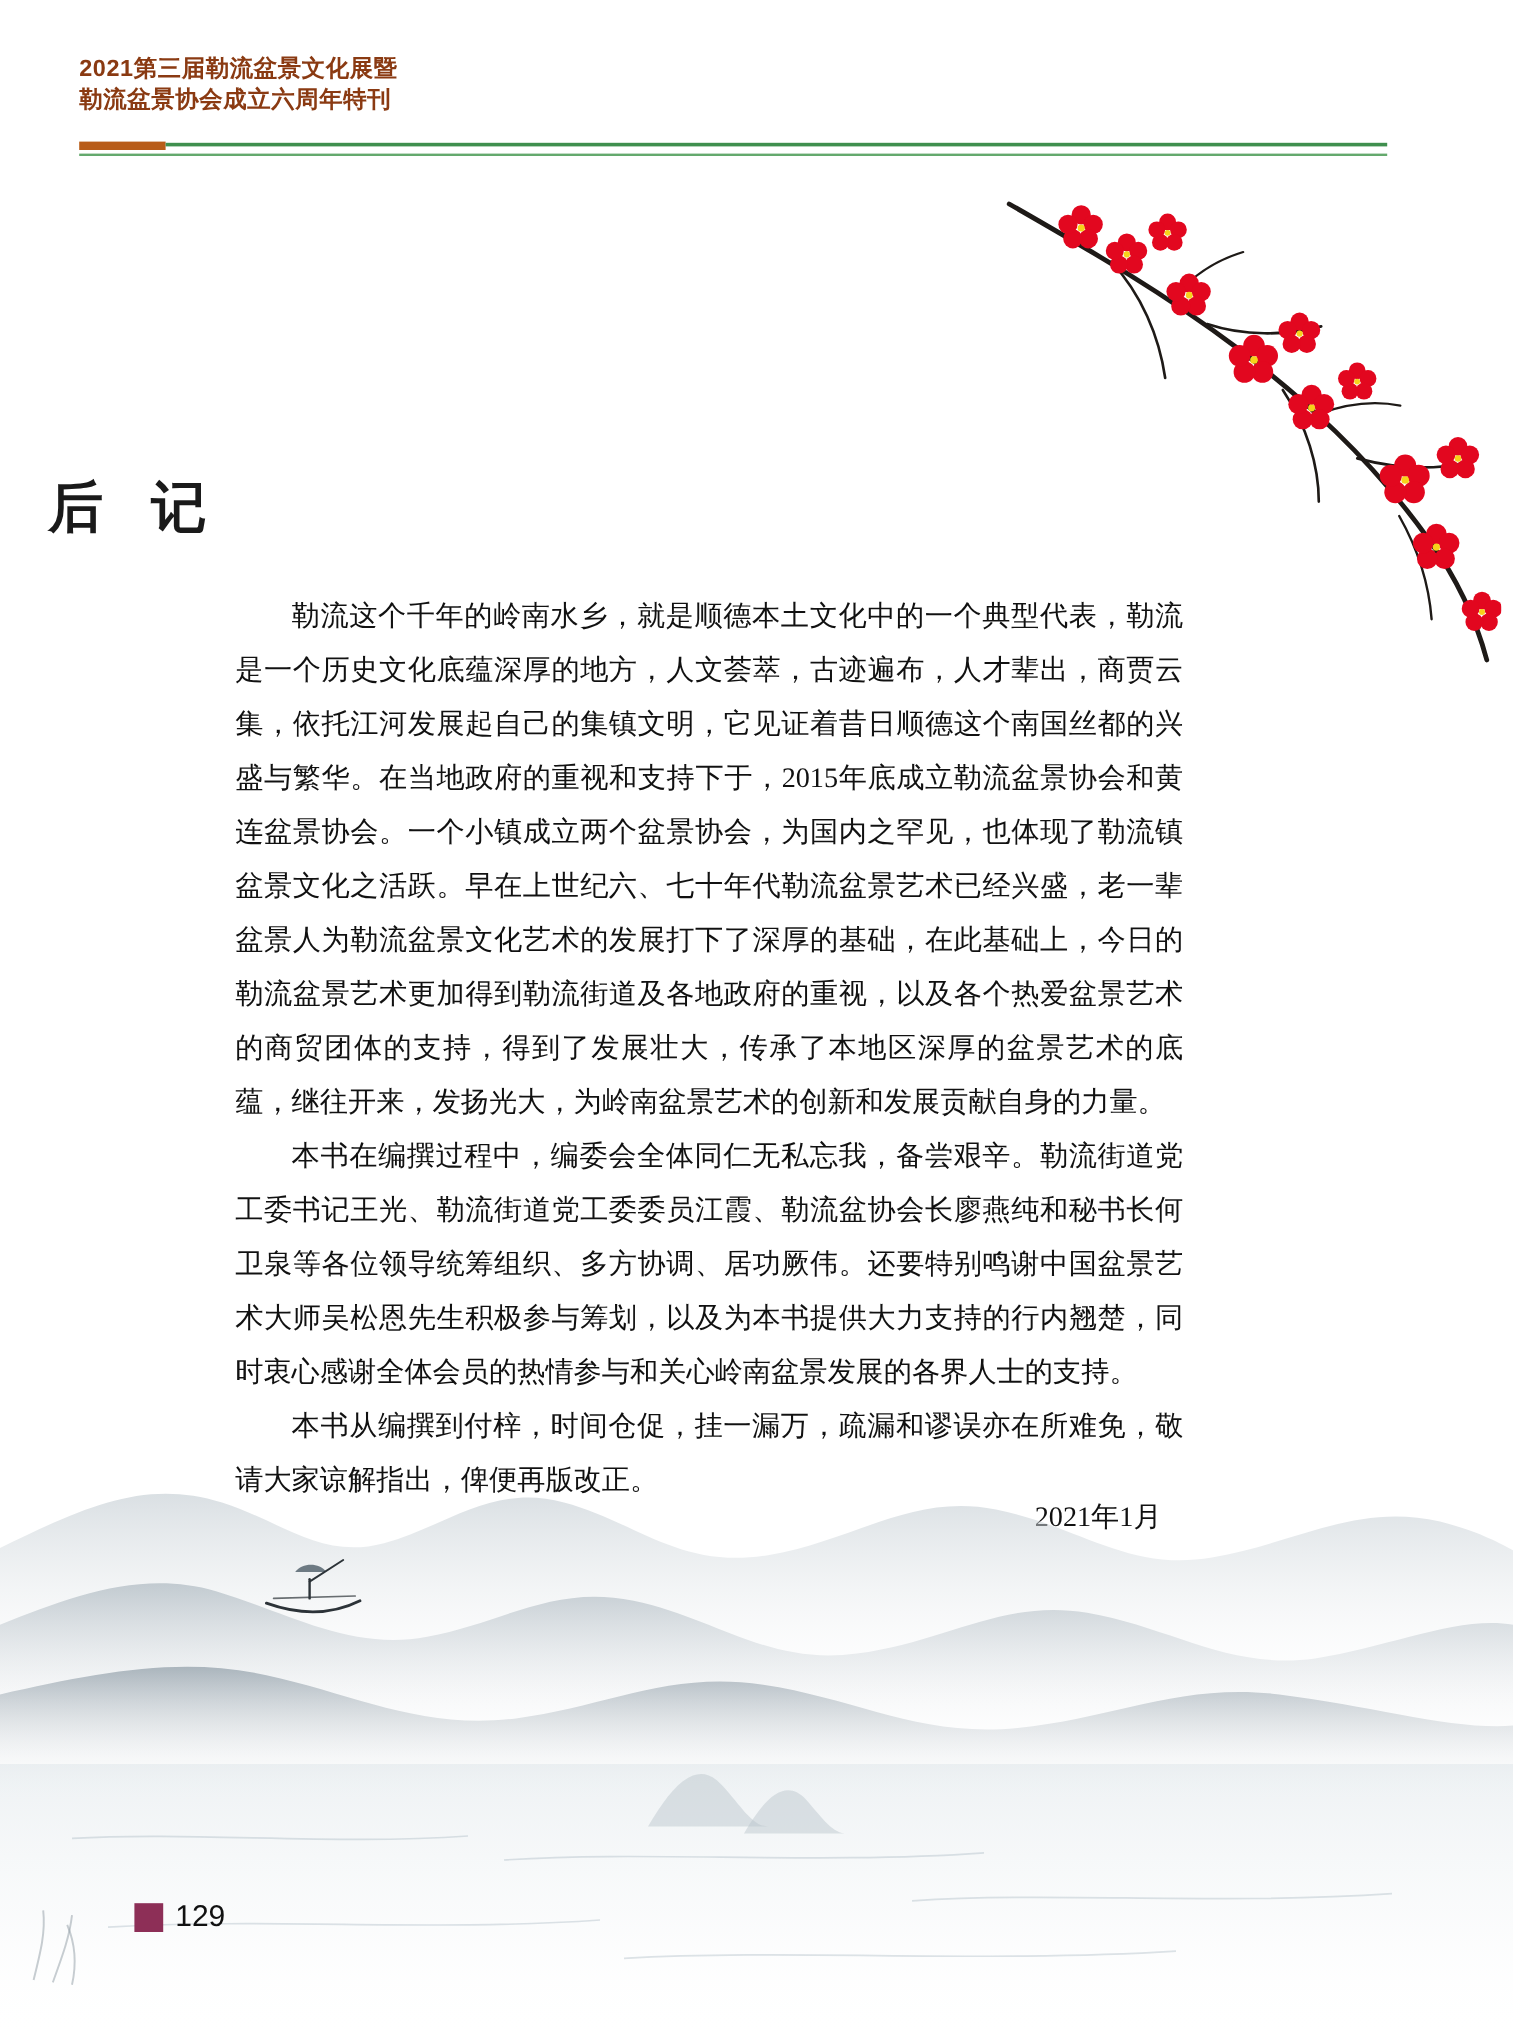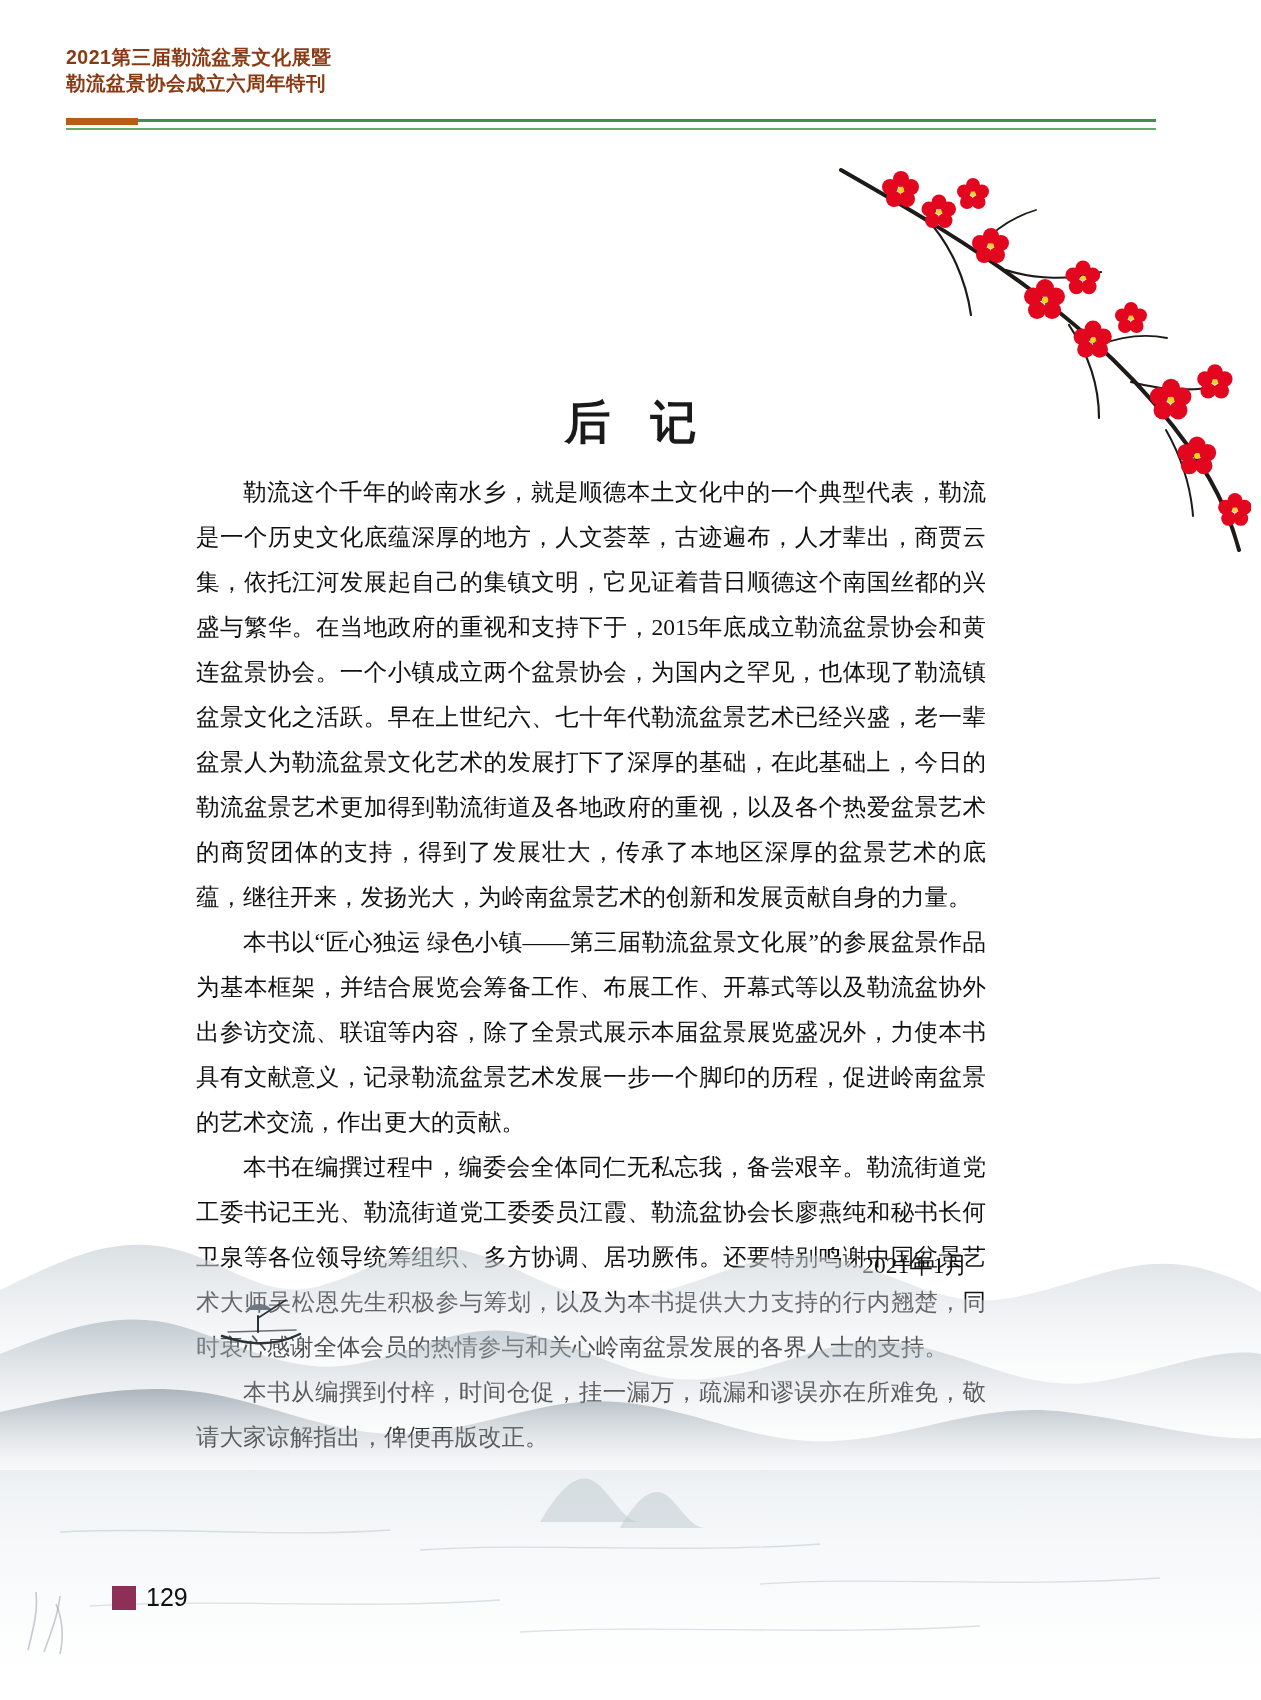--- a/index.html
+++ b/index.html
@@ -75,33 +75,32 @@
     height: 420px;
     pointer-events: none;
   }
 
   
   .doc-title {
     position: absolute;
     top: 392px;
     left: 0;
     width: 1261px;
-    text-align: center;
     font-family: "Liberation Serif", "DejaVu Serif", serif;
     font-weight: bold;
     font-size: 46px;
     letter-spacing: 40px;
     color: #1a1a1a;
     text-indent: 40px;
   }
 
   
   .body-text {
     position: absolute;
-    top: 470px;
+    top: 492px;
     left: 196px;
     width: 790px;
     font-size: 23.5px;
     line-height: 45px;
     color: #111111;
     text-align: justify;
     text-justify: inter-ideograph;
   }
   .body-text p {
     margin: 0 0 0 0;
@@ -283,21 +282,20 @@
           <circle cx="366" cy="306" r="3"></circle>
           <circle cx="404" cy="360" r="2.5"></circle>
       </g>
     </svg>
   </div>
 
   <div class="doc-title">后记</div>
 
   <div class="body-text">
     <p>勒流这个千年的岭南水乡，就是顺德本土文化中的一个典型代表，勒流是一个历史文化底蕴深厚的地方，人文荟萃，古迹遍布，人才辈出，商贾云集，依托江河发展起自己的集镇文明，它见证着昔日顺德这个南国丝都的兴盛与繁华。在当地政府的重视和支持下于，2015年底成立勒流盆景协会和黄连盆景协会。一个小镇成立两个盆景协会，为国内之罕见，也体现了勒流镇盆景文化之活跃。早在上世纪六、七十年代勒流盆景艺术已经兴盛，老一辈盆景人为勒流盆景文化艺术的发展打下了深厚的基础，在此基础上，今日的勒流盆景艺术更加得到勒流街道及各地政府的重视，以及各个热爱盆景艺术的商贸团体的支持，得到了发展壮大，传承了本地区深厚的盆景艺术的底蕴，继往开来，发扬光大，为岭南盆景艺术的创新和发展贡献自身的力量。</p>
-    <p>本书以“匠心独运 绿色小镇——第三届勒流盆景文化展”的参展盆景作品为基本框架，并结合展览会筹备工作、布展工作、开幕式等以及勒流盆协外出参访交流、联谊等内容，除了全景式展示本届盆景展览盛况外，力使本书具有文献意义，记录勒流盆景艺术发展一步一个脚印的历程，促进岭南盆景的艺术交流，作出更大的贡献。</p>
     <p>本书在编撰过程中，编委会全体同仁无私忘我，备尝艰辛。勒流街道党工委书记王光、勒流街道党工委委员江霞、勒流盆协会长廖燕纯和秘书长何卫泉等各位领导统筹组织、多方协调、居功厥伟。还要特别鸣谢中国盆景艺术大师吴松恩先生积极参与筹划，以及为本书提供大力支持的行内翘楚，同时衷心感谢全体会员的热情参与和关心岭南盆景发展的各界人士的支持。</p>
     <p>本书从编撰到付梓，时间仓促，挂一漏万，疏漏和谬误亦在所难免，敬请大家谅解指出，俾便再版改正。</p>
   </div>
 
   <div class="signature">
     <div>2021年1月</div>
   </div>
 
   <div class="landscape">
     <svg width="1261" height="560" viewBox="0 0 1261 560" xmlns="http://www.w3.org/2000/svg">

